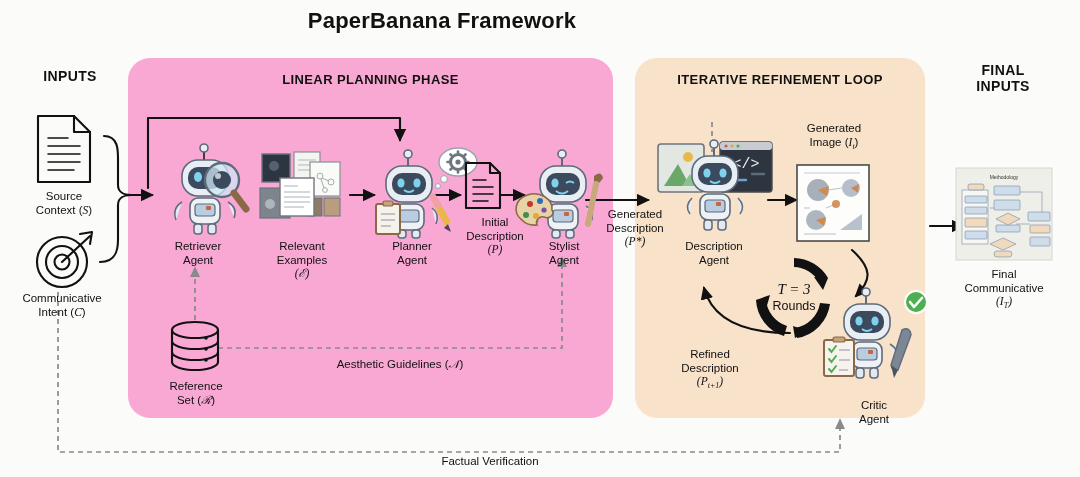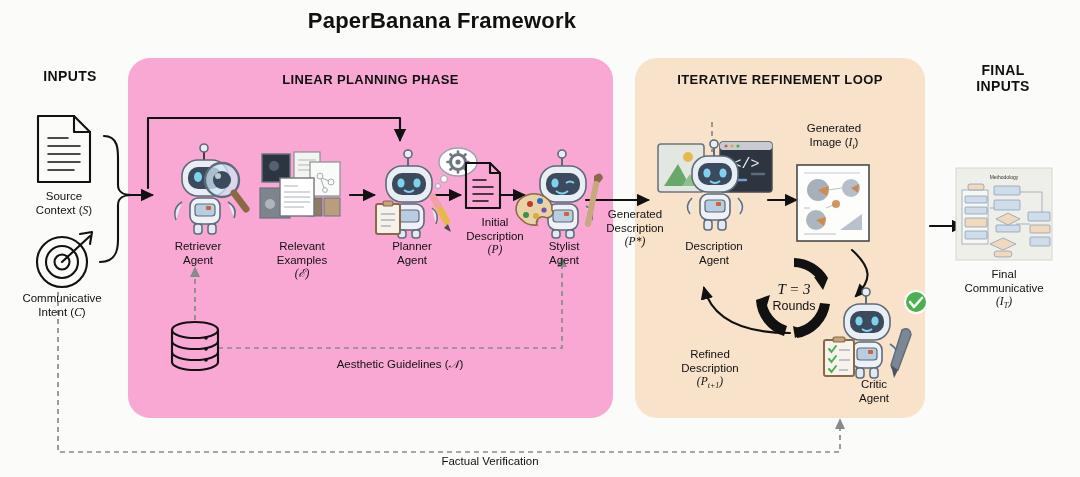--- a/index.html
+++ b/index.html
@@ -309,20 +309,24 @@
 
   <svg class="abs" style="left:166px;top:318px;" width="60" height="60">
     <ellipse class="stroke" cx="29" cy="12" rx="23" ry="8"></ellipse>
     <path class="stroke" d="M6,12 L6,44 a23,8 0 0,0 46,0 L52,12"></path>
     <path class="stroke" d="M6,23 a23,8 0 0,0 46,0"></path>
     <path class="stroke" d="M6,34 a23,8 0 0,0 46,0"></path>
     <circle class="blk" cx="40" cy="20" r="1.8"></circle>
     <circle class="blk" cx="40" cy="31" r="1.8"></circle>
     <circle class="blk" cx="40" cy="42" r="1.8"></circle>
   </svg>
+  <div class="abs cap" style="left:150px;top:380px;width:92px;">
+    <div>Reference</div>
+    <div>Set (<i>ℛ</i>)</div>
+  </div>
 
   <div class="abs cap" style="left:250px;top:358px;width:300px;text-align:center;">Aesthetic Guidelines (<i>𝒩</i>)</div>
 
   <svg class="abs" style="left:656px;top:130px;" width="118" height="106">
 
     <rect x="2" y="14" width="46" height="48" rx="3" fill="#e3e7e1" stroke="#6f757c" stroke-width="1.6"></rect>
     <circle cx="32" cy="27" r="5" fill="#e8b84b"></circle>
     <path d="M8,56 L22,34 L34,56 Z" fill="#6aa86a"></path>
     <path d="M26,56 L34,44 L42,56 Z" fill="#8cc08c"></path>
 
@@ -425,21 +429,21 @@
         <line x1="17" y1="74" x2="28" y2="74"></line>
         <line x1="17" y1="84" x2="26" y2="84"></line>
       </g>
 
     <path d="M80,44 q8,-4 9,5 L76,84 q-6,2 -7,-5 z" fill="#7b8794" stroke="#5d6b7a" stroke-width="1.4"></path>
     <path d="M69,79 l7,5 l-4,8 z" fill="#4a5561"></path>
 
     <circle cx="94" cy="16" r="11" fill="#4caf50" stroke="#ffffff" stroke-width="2"></circle>
     <path d="M88,16 l4,5 l8,-9" stroke="#ffffff" stroke-width="2.6" fill="none" stroke-linecap="round" stroke-linejoin="round"></path>
   </svg>
-  <div class="abs cap" style="left:828px;top:378px;width:92px;text-align:center;">
+  <div class="abs cap" style="left:828px;top:399px;width:92px;text-align:center;">
     <div>Critic</div>
     <div>Agent</div>
   </div>
 
   <div class="abs cap" style="left:650px;top:348px;width:120px;">
     <div>Refined</div>
     <div>Description</div>
     <div class="sym">(<i>P<sub>t</sub></i><sub>+1</sub>)</div>
   </div>
 

